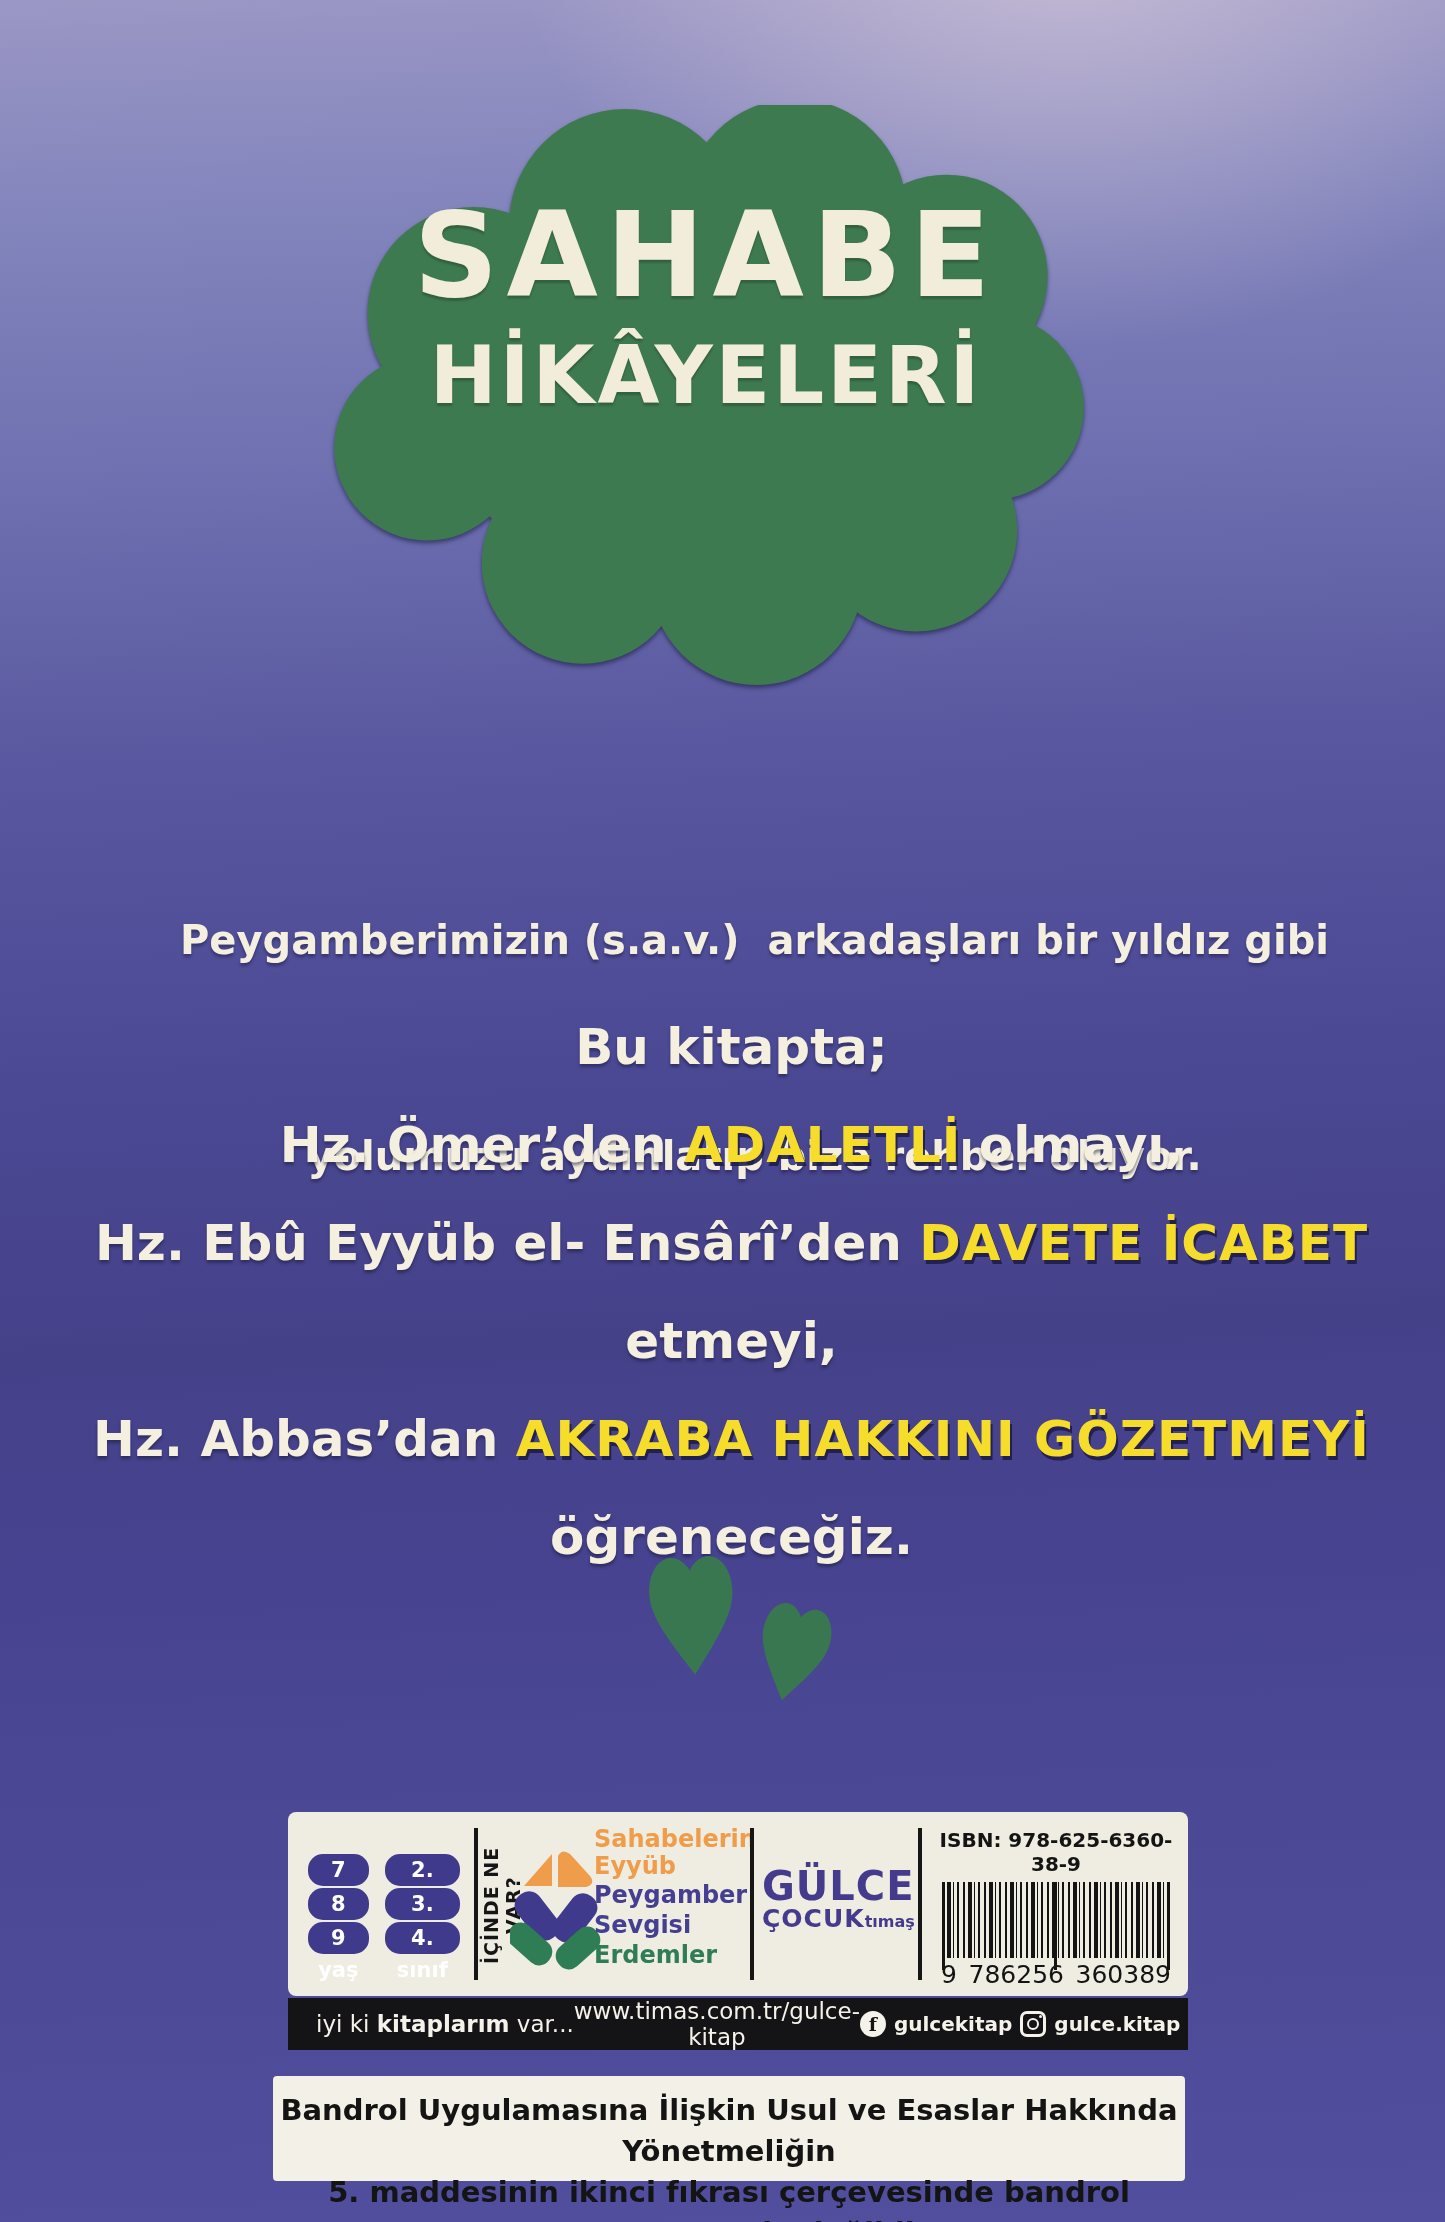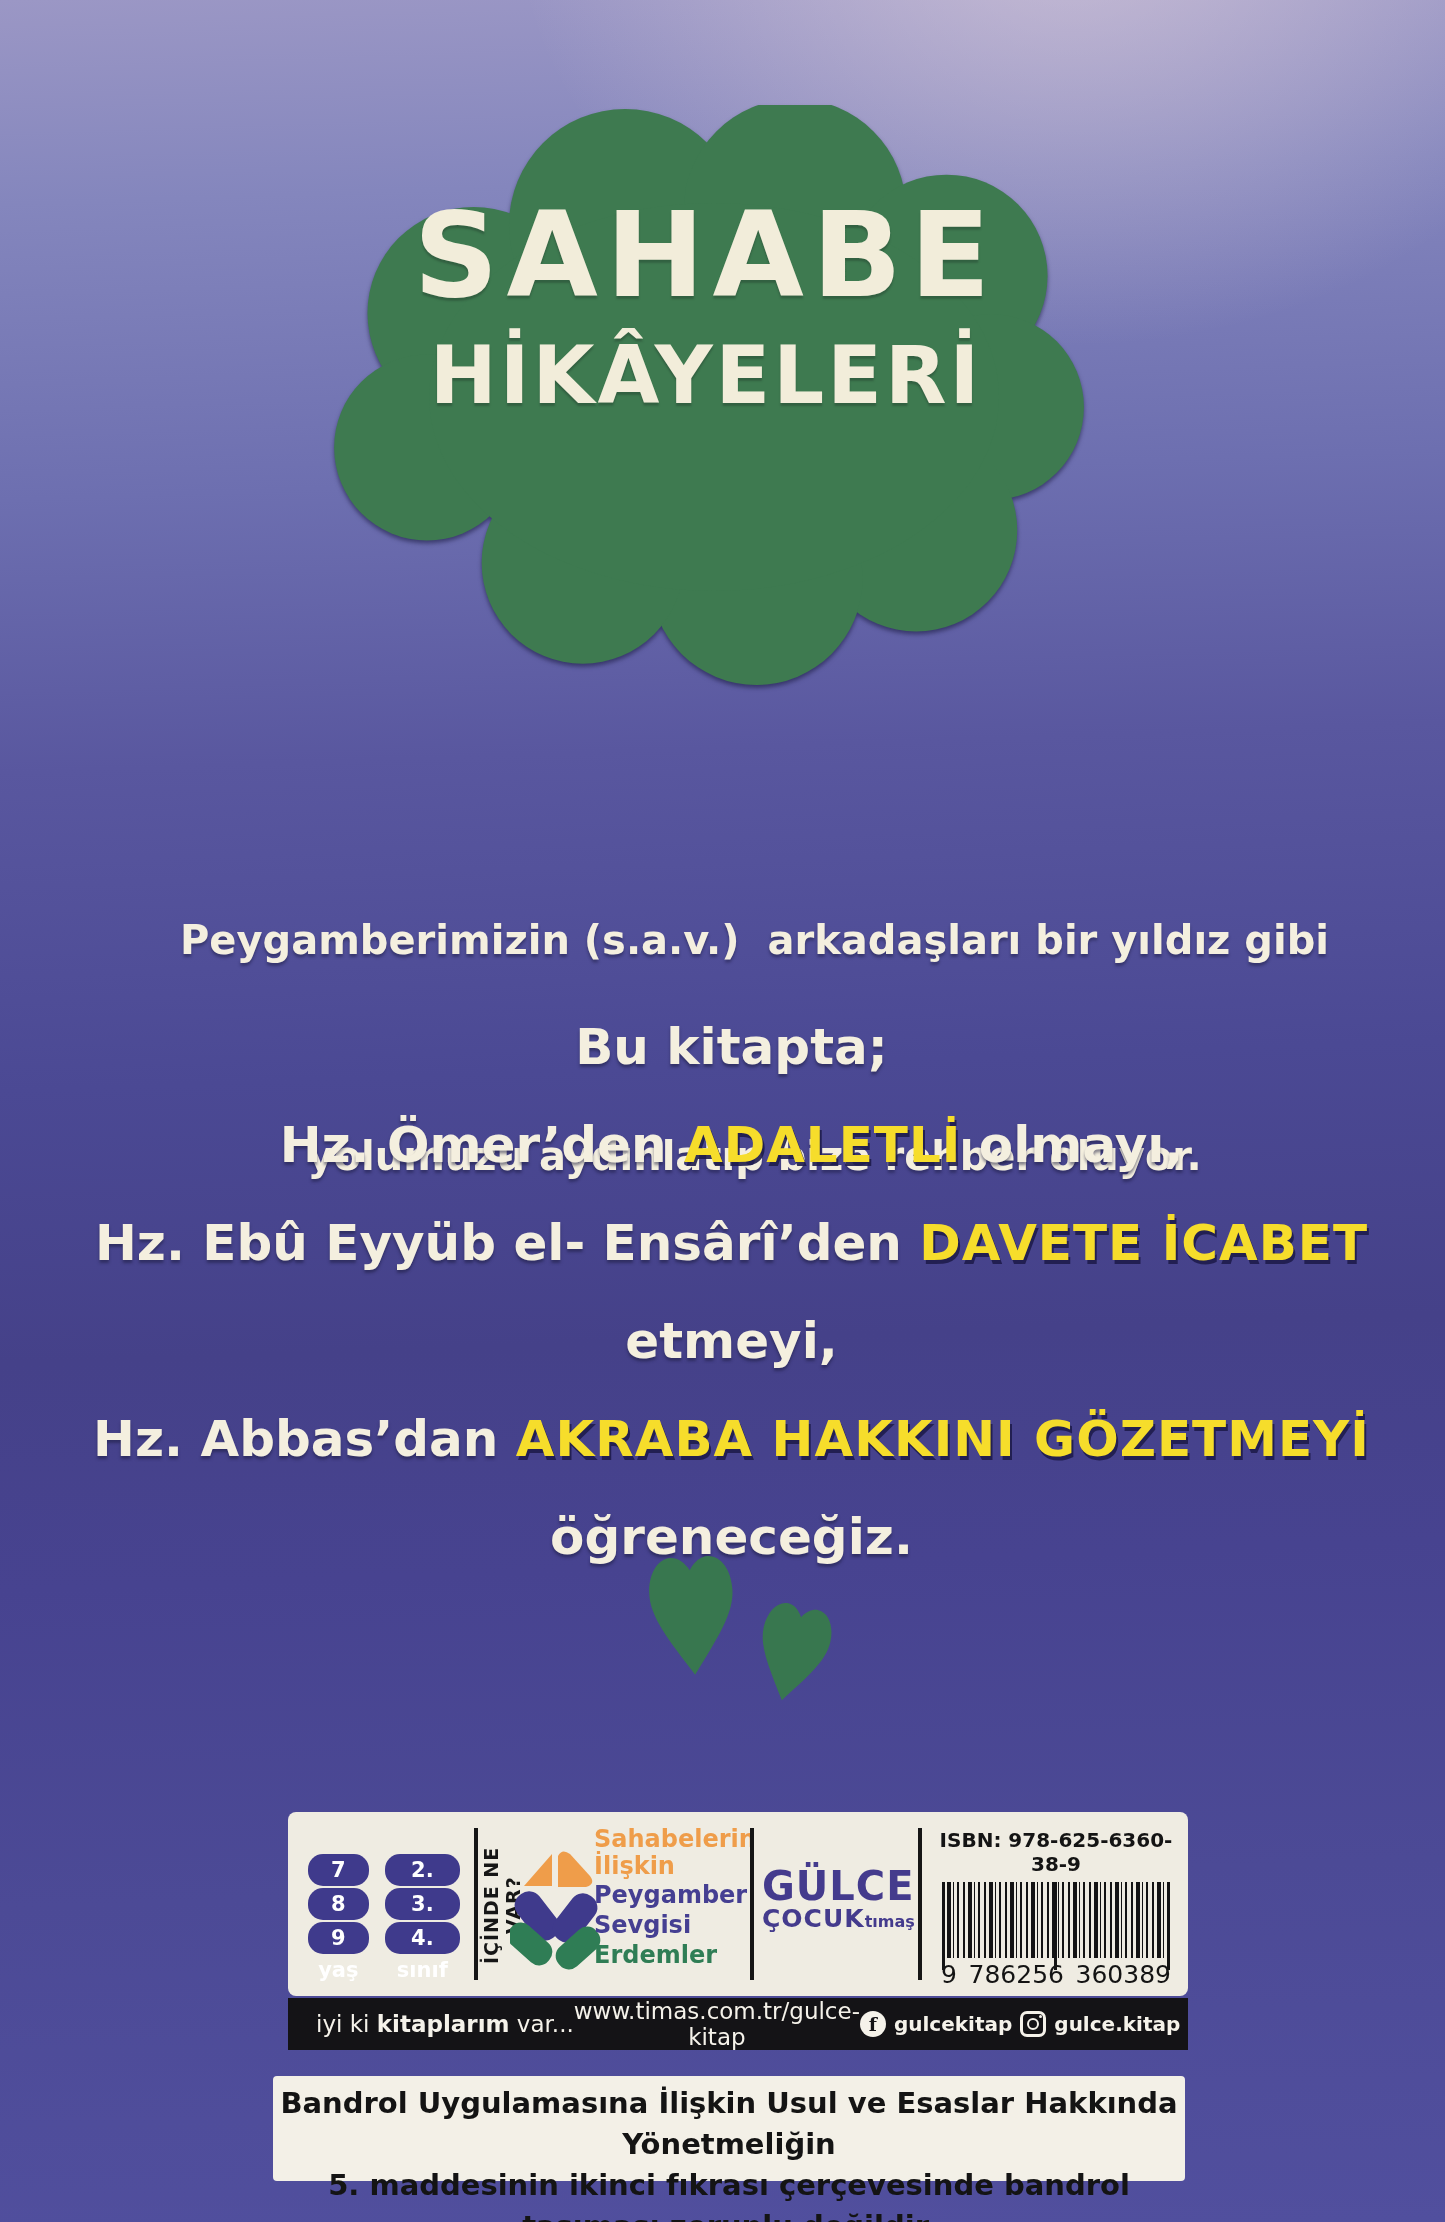--- a/index.html
+++ b/index.html
@@ -61,21 +61,21 @@
   #strip-slogan{margin-left:28px;font-size:23px;white-space:nowrap;}
   #strip-slogan b{font-weight:bold;}
   #strip-url{flex:1;text-align:center;font-size:23px;font-weight:500;}
   #strip-social{display:flex;align-items:center;gap:8px;margin-right:26px;white-space:nowrap;}
   .fb-circle{display:inline-flex;align-items:center;justify-content:center;width:26px;height:26px;border-radius:50%;background:#f5f2ea;color:#141316;font-size:19px;font-weight:bold;font-family:"DejaVu Serif",serif;}
   .ig-square{position:relative;display:inline-block;width:20px;height:20px;border:3px solid #f5f2ea;border-radius:7px;}
   .ig-square::before{content:"";position:absolute;left:4px;top:4px;width:8px;height:8px;border:2px solid #f5f2ea;border-radius:50%;}
   .ig-square::after{content:"";position:absolute;right:1px;top:1px;width:3px;height:3px;background:#f5f2ea;border-radius:50%;}
   .social-handle{font-size:20px;font-weight:bold;}
   
-  #bandrol{left:273px;top:2076px;width:912px;height:105px;background:#f3f0e7;border-radius:4px;text-align:center;color:#141414;font-size:29px;font-weight:600;line-height:41px;padding-top:7px;box-sizing:border-box;}
+  #bandrol{left:273px;top:2076px;width:912px;height:105px;background:#f3f0e7;border-radius:4px;text-align:center;color:#141414;font-size:29px;font-weight:600;line-height:41px;padding-top:14px;box-sizing:border-box;}
 </style>
 </head>
 <body>
 
 <div id="cover">
 
   <svg id="cloud-svg" class="abs" viewBox="0 0 760 580" xmlns="http://www.w3.org/2000/svg">
     <g fill="#3e7a50">
       <circle cx="150" cy="205" r="105"></circle>
       <circle cx="300" cy="118" r="115"></circle>
@@ -140,21 +140,21 @@
       <path fill="#ef9d4a" d="M14,42 L42,10 L42,42 Z"></path>
       <path fill="#ef9d4a" d="M48,12 Q52,4 60,10 L80,32 Q86,40 76,43 L48,43 Z"></path>
       <rect fill="#3f3a8c" x="-14" y="-27" width="28" height="54" rx="13" transform="translate(27,72) rotate(-38)"></rect>
       <rect fill="#3f3a8c" x="-14" y="-27" width="28" height="54" rx="13" transform="translate(65,74) rotate(38)"></rect>
       <rect fill="#2f7d55" x="-13" y="-25" width="26" height="50" rx="12" transform="translate(20,100) rotate(-48)"></rect>
       <rect fill="#2f7d55" x="-13" y="-25" width="26" height="50" rx="12" transform="translate(68,104) rotate(48)"></rect>
     </svg>
 
     <div id="series-labels" class="abs">
       <div class="s-orange">Sahabelerin</div>
-      <div class="s-orange">İlişkin</div>
+      <div class="s-orange">Eyyüb</div>
       <div class="s-blue">Peygamber</div>
       <div class="s-blue">Sevgisi</div>
       <div class="s-green">Erdemler</div>
     </div>
 
     <div id="vline-2" class="abs"></div>
 
     <div id="gulce" class="abs">
       <div id="gulce-name">GÜLCE</div>
       <div><span id="gulce-sub">ÇOCUK</span><span id="gulce-imprint">tımaş</span></div>

